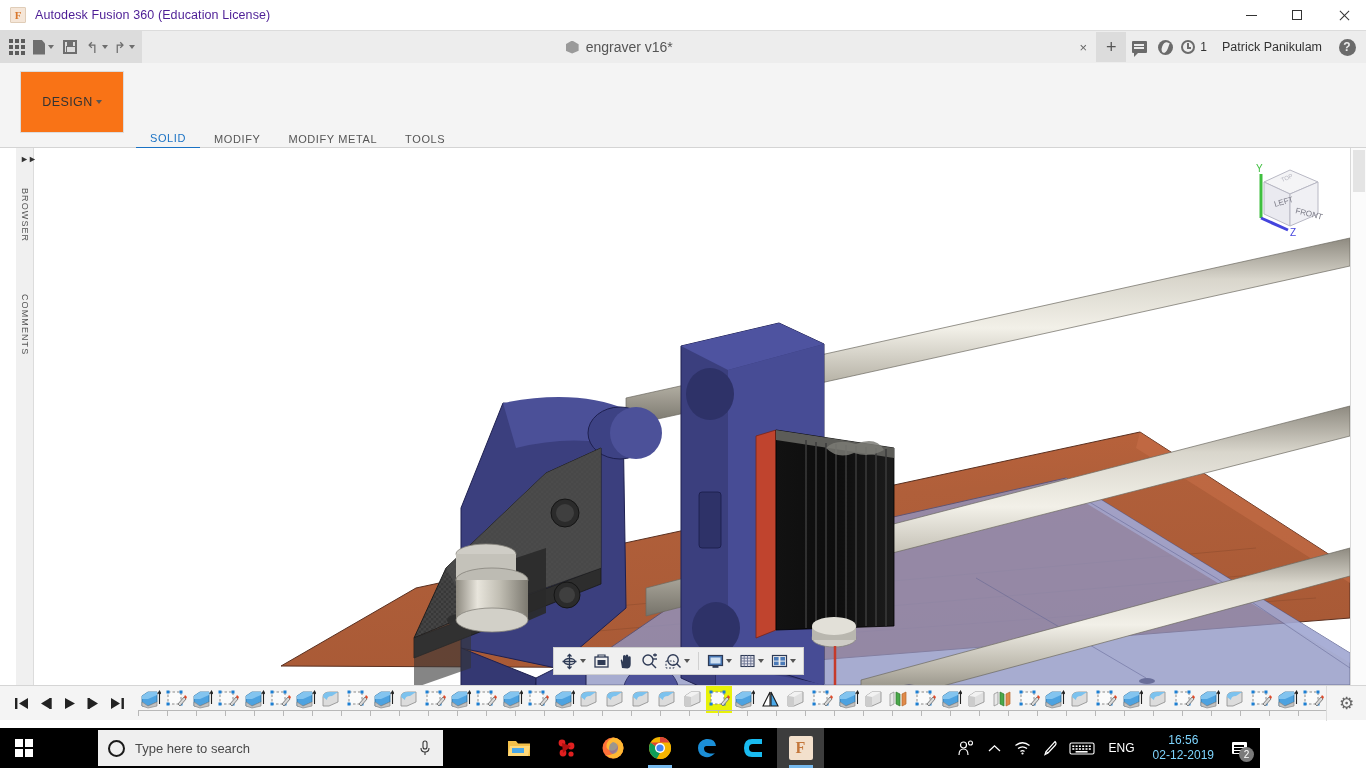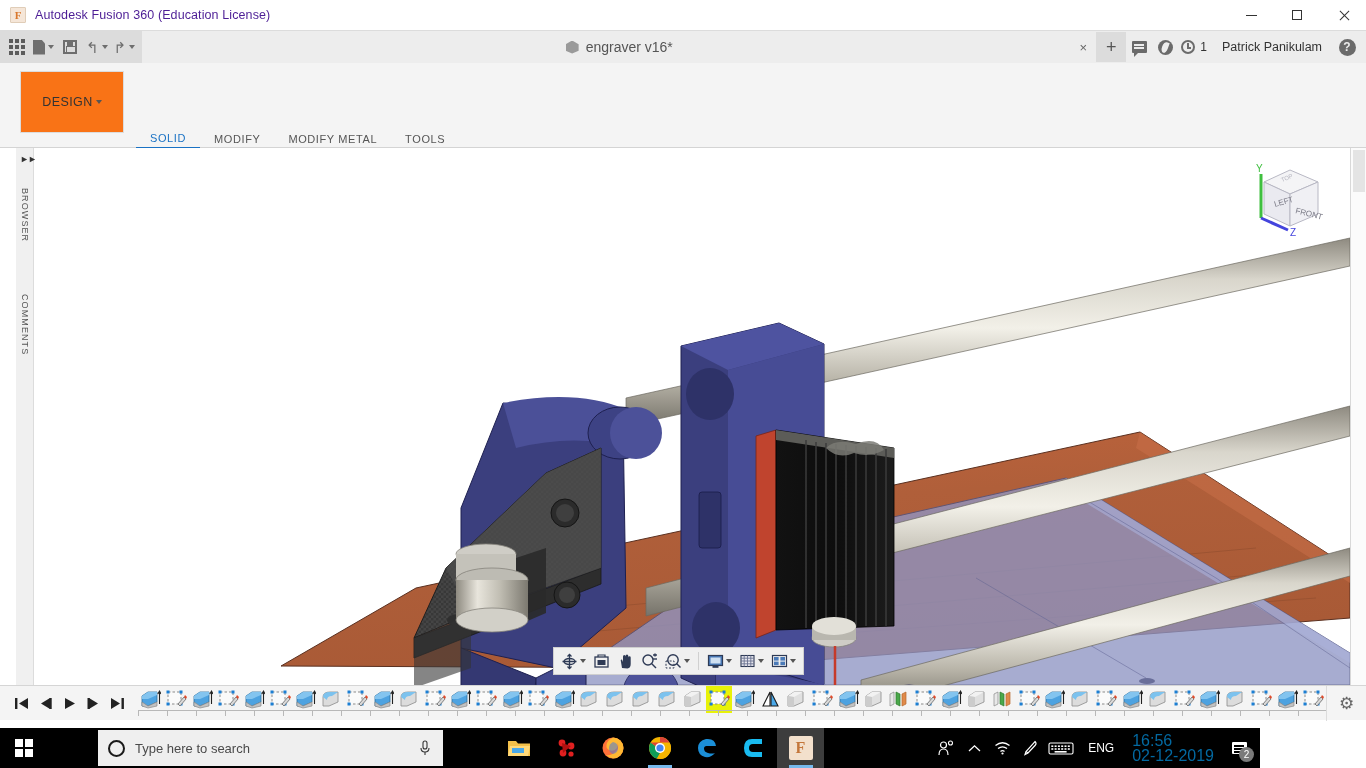--- a/index.html
+++ b/index.html
@@ -179,21 +179,21 @@
   .cortana{width:17px;height:17px;border:2.2px solid #1a1a1a;border-radius:50%;}
   .search-ph{flex:1;font-size:13px;color:#4a4a4a;}
   .mic{width:14px;height:16px;color:#333;font-size:14px;line-height:1;}
   .tb-apps{display:flex;align-items:center;gap:0;margin-left:4px;}
   .tb-app{width:47px;height:40px;display:flex;align-items:center;justify-content:center;position:relative;}
   .tb-app.active{background:#3d3d3d;}
   .tb-app.running:after{content:"";position:absolute;bottom:0;left:12px;width:24px;height:3px;background:#76b9ed;}
   .tray{margin-left:auto;display:flex;align-items:center;height:40px;padding-right:4px;gap:0;}
   .tray-ic{width:28px;height:40px;display:flex;align-items:center;justify-content:center;color:#fff;font-size:13px;}
   .tray-lang{color:#fff;font-size:12px;padding:0 10px;}
-  .tray-clock{color:#0369a1;font-size:16px;text-align:left;line-height:15px;padding:0 8px;}
+  .tray-clock{color:#7dd3fc;font-size:12px;text-align:center;line-height:15px;padding:0 8px;}
   .tray-notif{width:34px;height:40px;display:flex;align-items:center;justify-content:center;position:relative;}
   .notif-box{width:15px;height:12px;background:#fff;border-radius:1px;position:relative;}
   .notif-box i{position:absolute;left:2px;right:3px;height:1.5px;background:#000;}
   .notif-badge{
     position:absolute;right:2px;bottom:6px;width:15px;height:15px;border-radius:50%;
     background:#7a7a7a;color:#fff;font-size:10px;line-height:15px;text-align:center;
   }
 </style>
 </head>
 <body>

